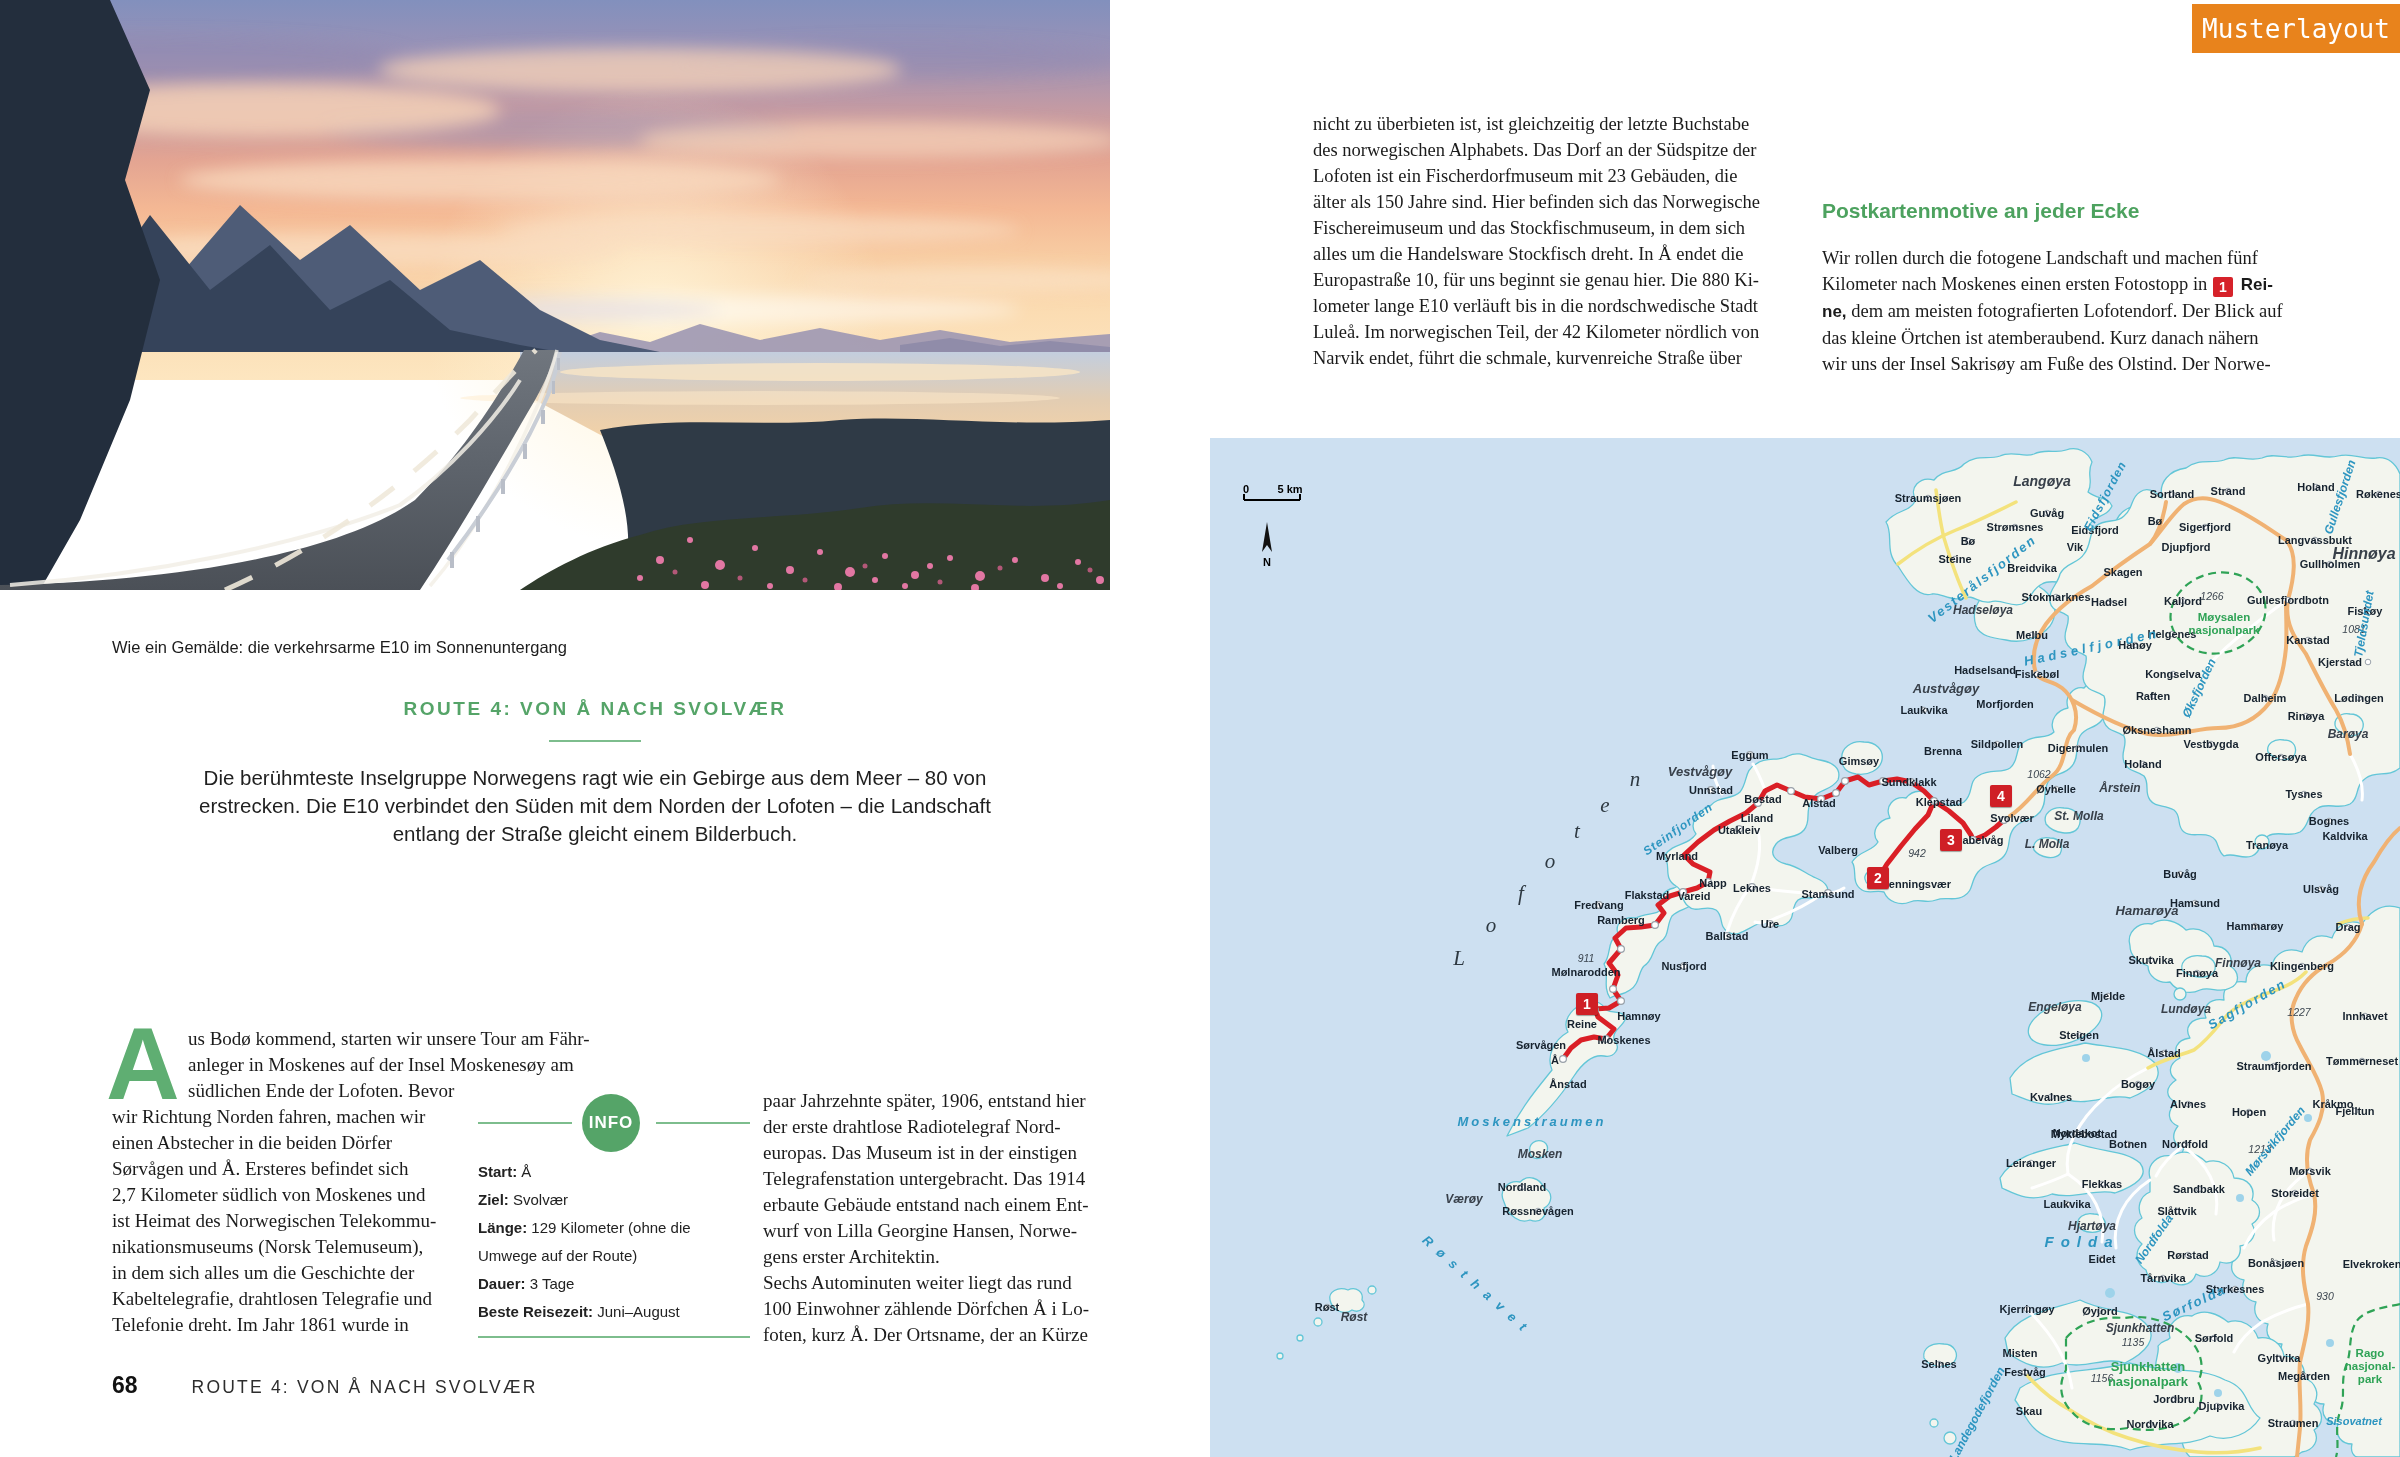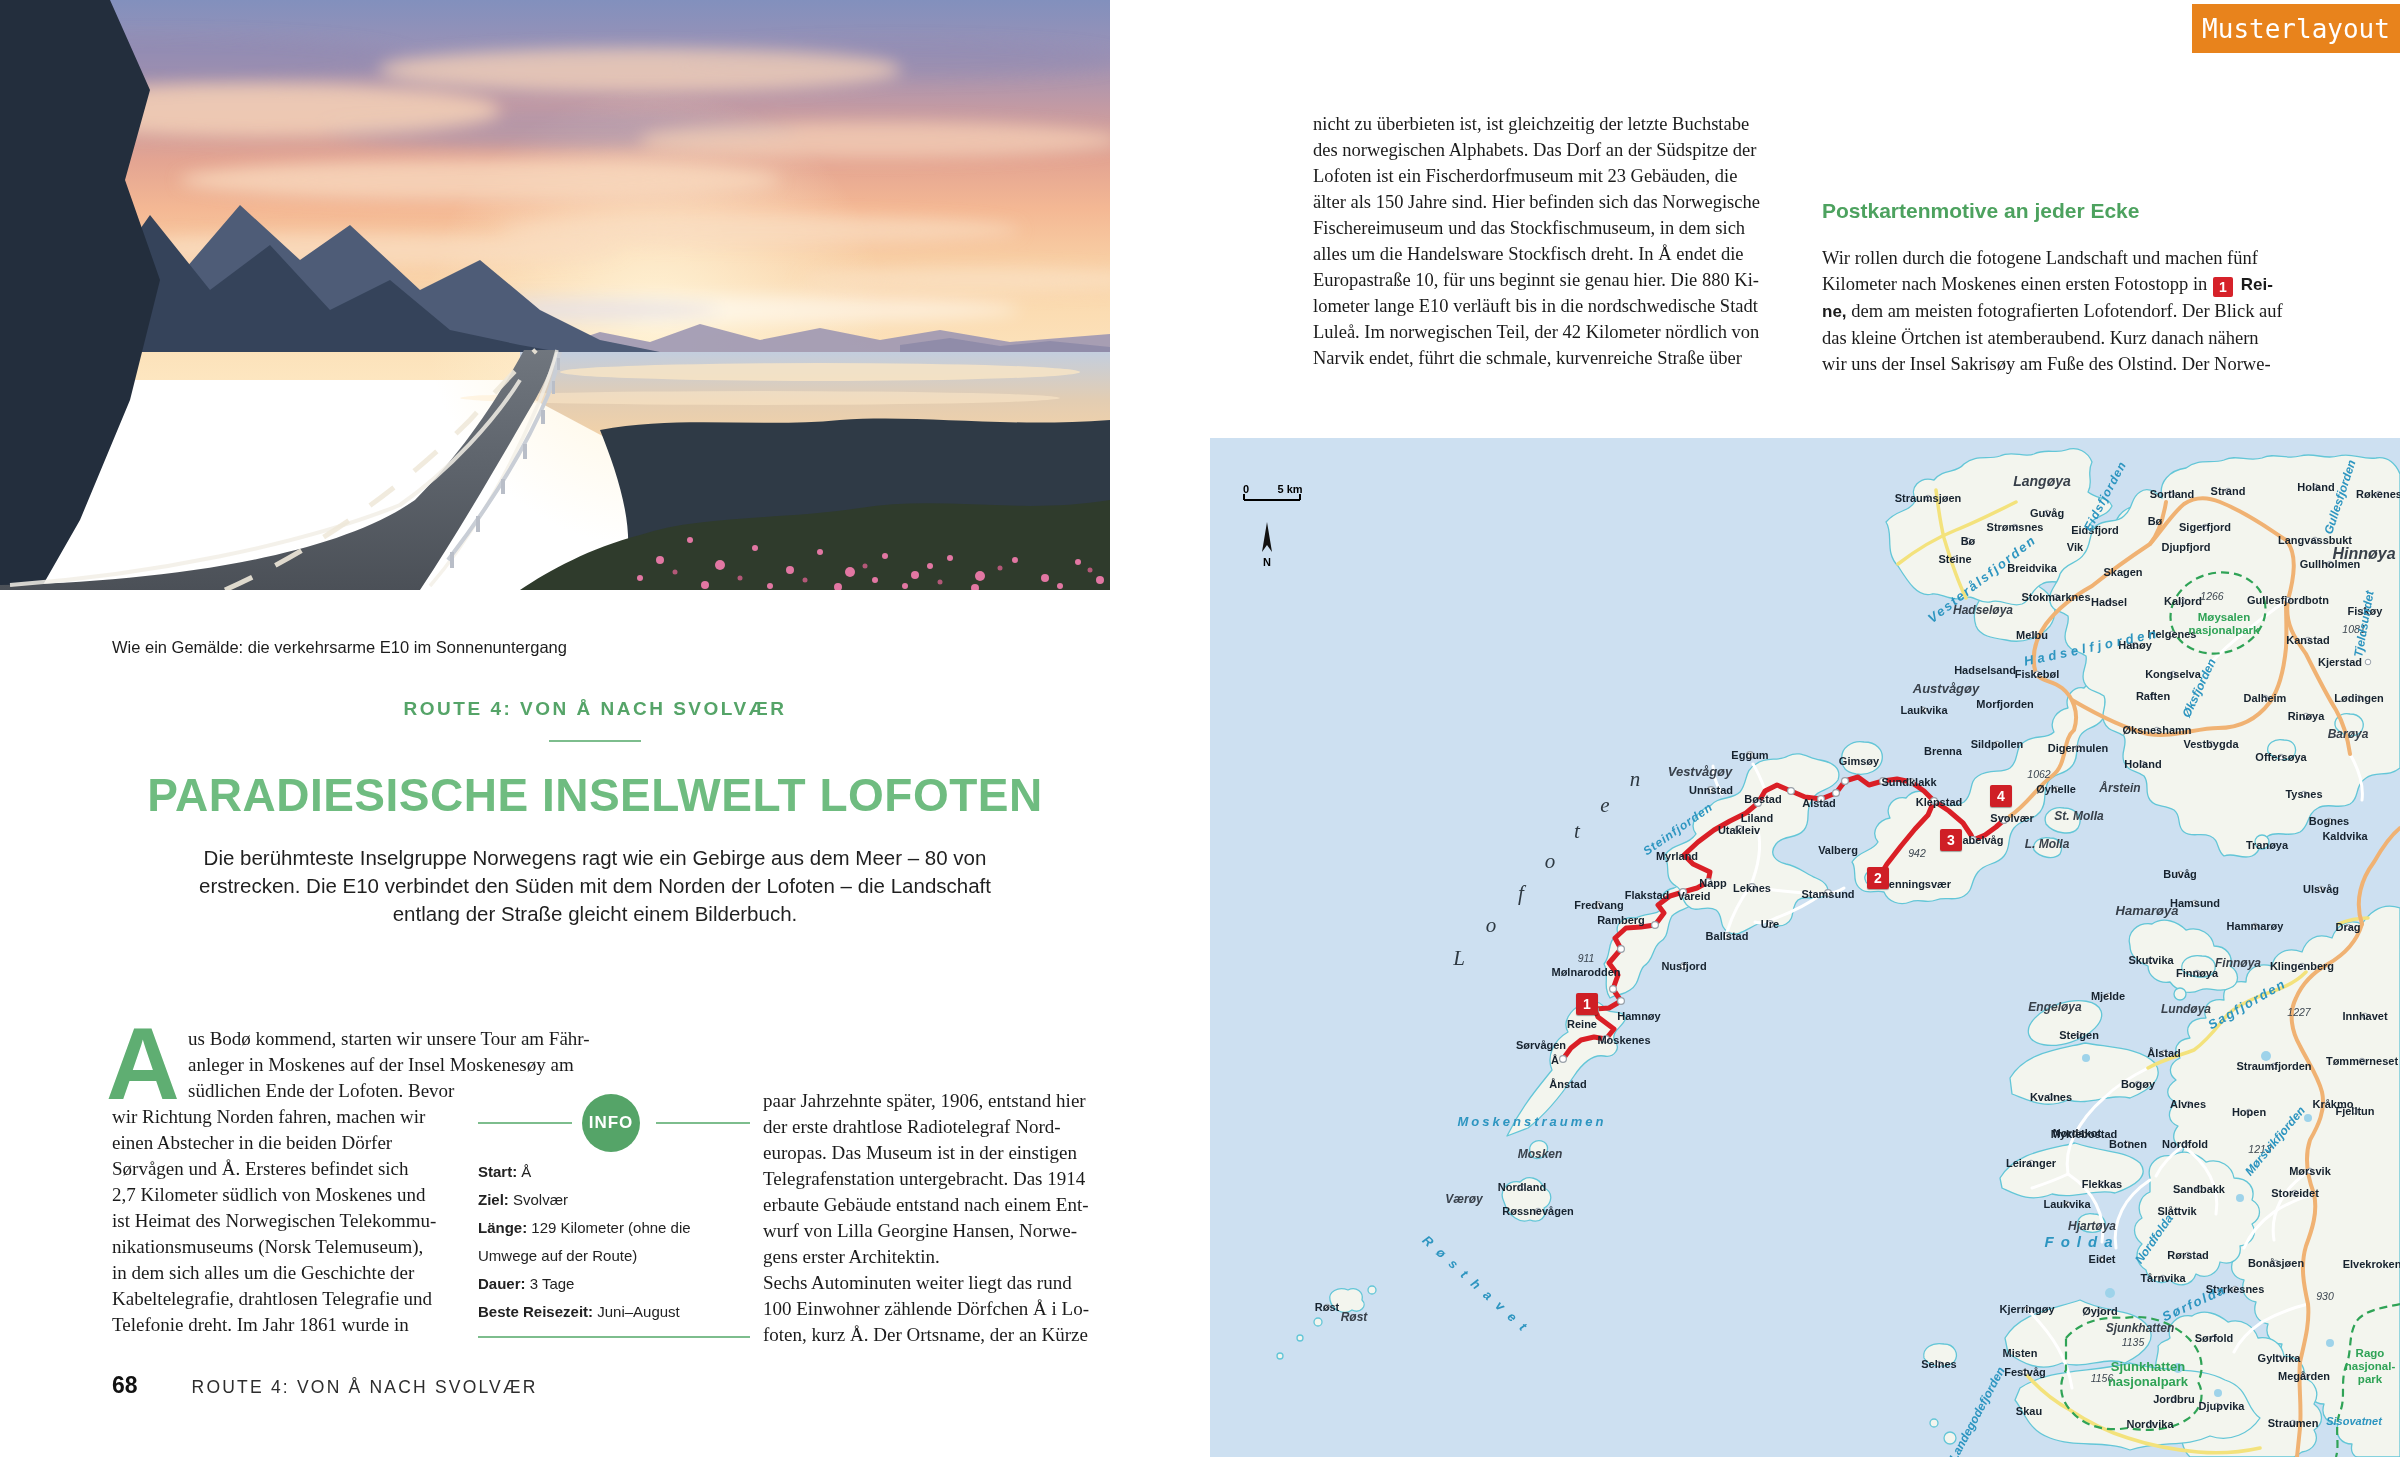--- a/index.html
+++ b/index.html
@@ -200,21 +200,20 @@
       <div class="ln"><b>ne,</b> dem am meisten fotografierten Lofotendorf. Der Blick auf</div>
       <div class="ln">das kleine Örtchen ist atemberaubend. Kurz danach nähern</div>
       <div class="ln">wir uns der Insel Sakrisøy am Fuße des Olstind. Der Norwe-</div>
     </div>
 
   <div class="caption">Wie ein Gemälde: die verkehrsarme E10 im Sonnenuntergang</div>
 
   <div class="title-block">
     <div class="kicker">ROUTE 4: VON Å NACH SVOLVÆR</div>
     <div class="rule"></div>
-    <h1 class="title">PARADIESISCHE INSELWELT LOFOTEN</h1>
     <div class="intro" id="intro">
         <div class="ln">Die berühmteste Inselgruppe Norwegens ragt wie ein Gebirge aus dem Meer – 80 von</div>
         <div class="ln">erstrecken. Die E10 verbindet den Süden mit dem Norden der Lofoten – die Landschaft</div>
         <div class="ln">entlang der Straße gleicht einem Bilderbuch.</div>
       </div>
   </div>
 
   <div class="dropcap">A</div>
   <div class="bodyl" id="bodyA1">
       <div class="ln">us Bodø kommend, starten wir unsere Tour am Fähr-</div>

